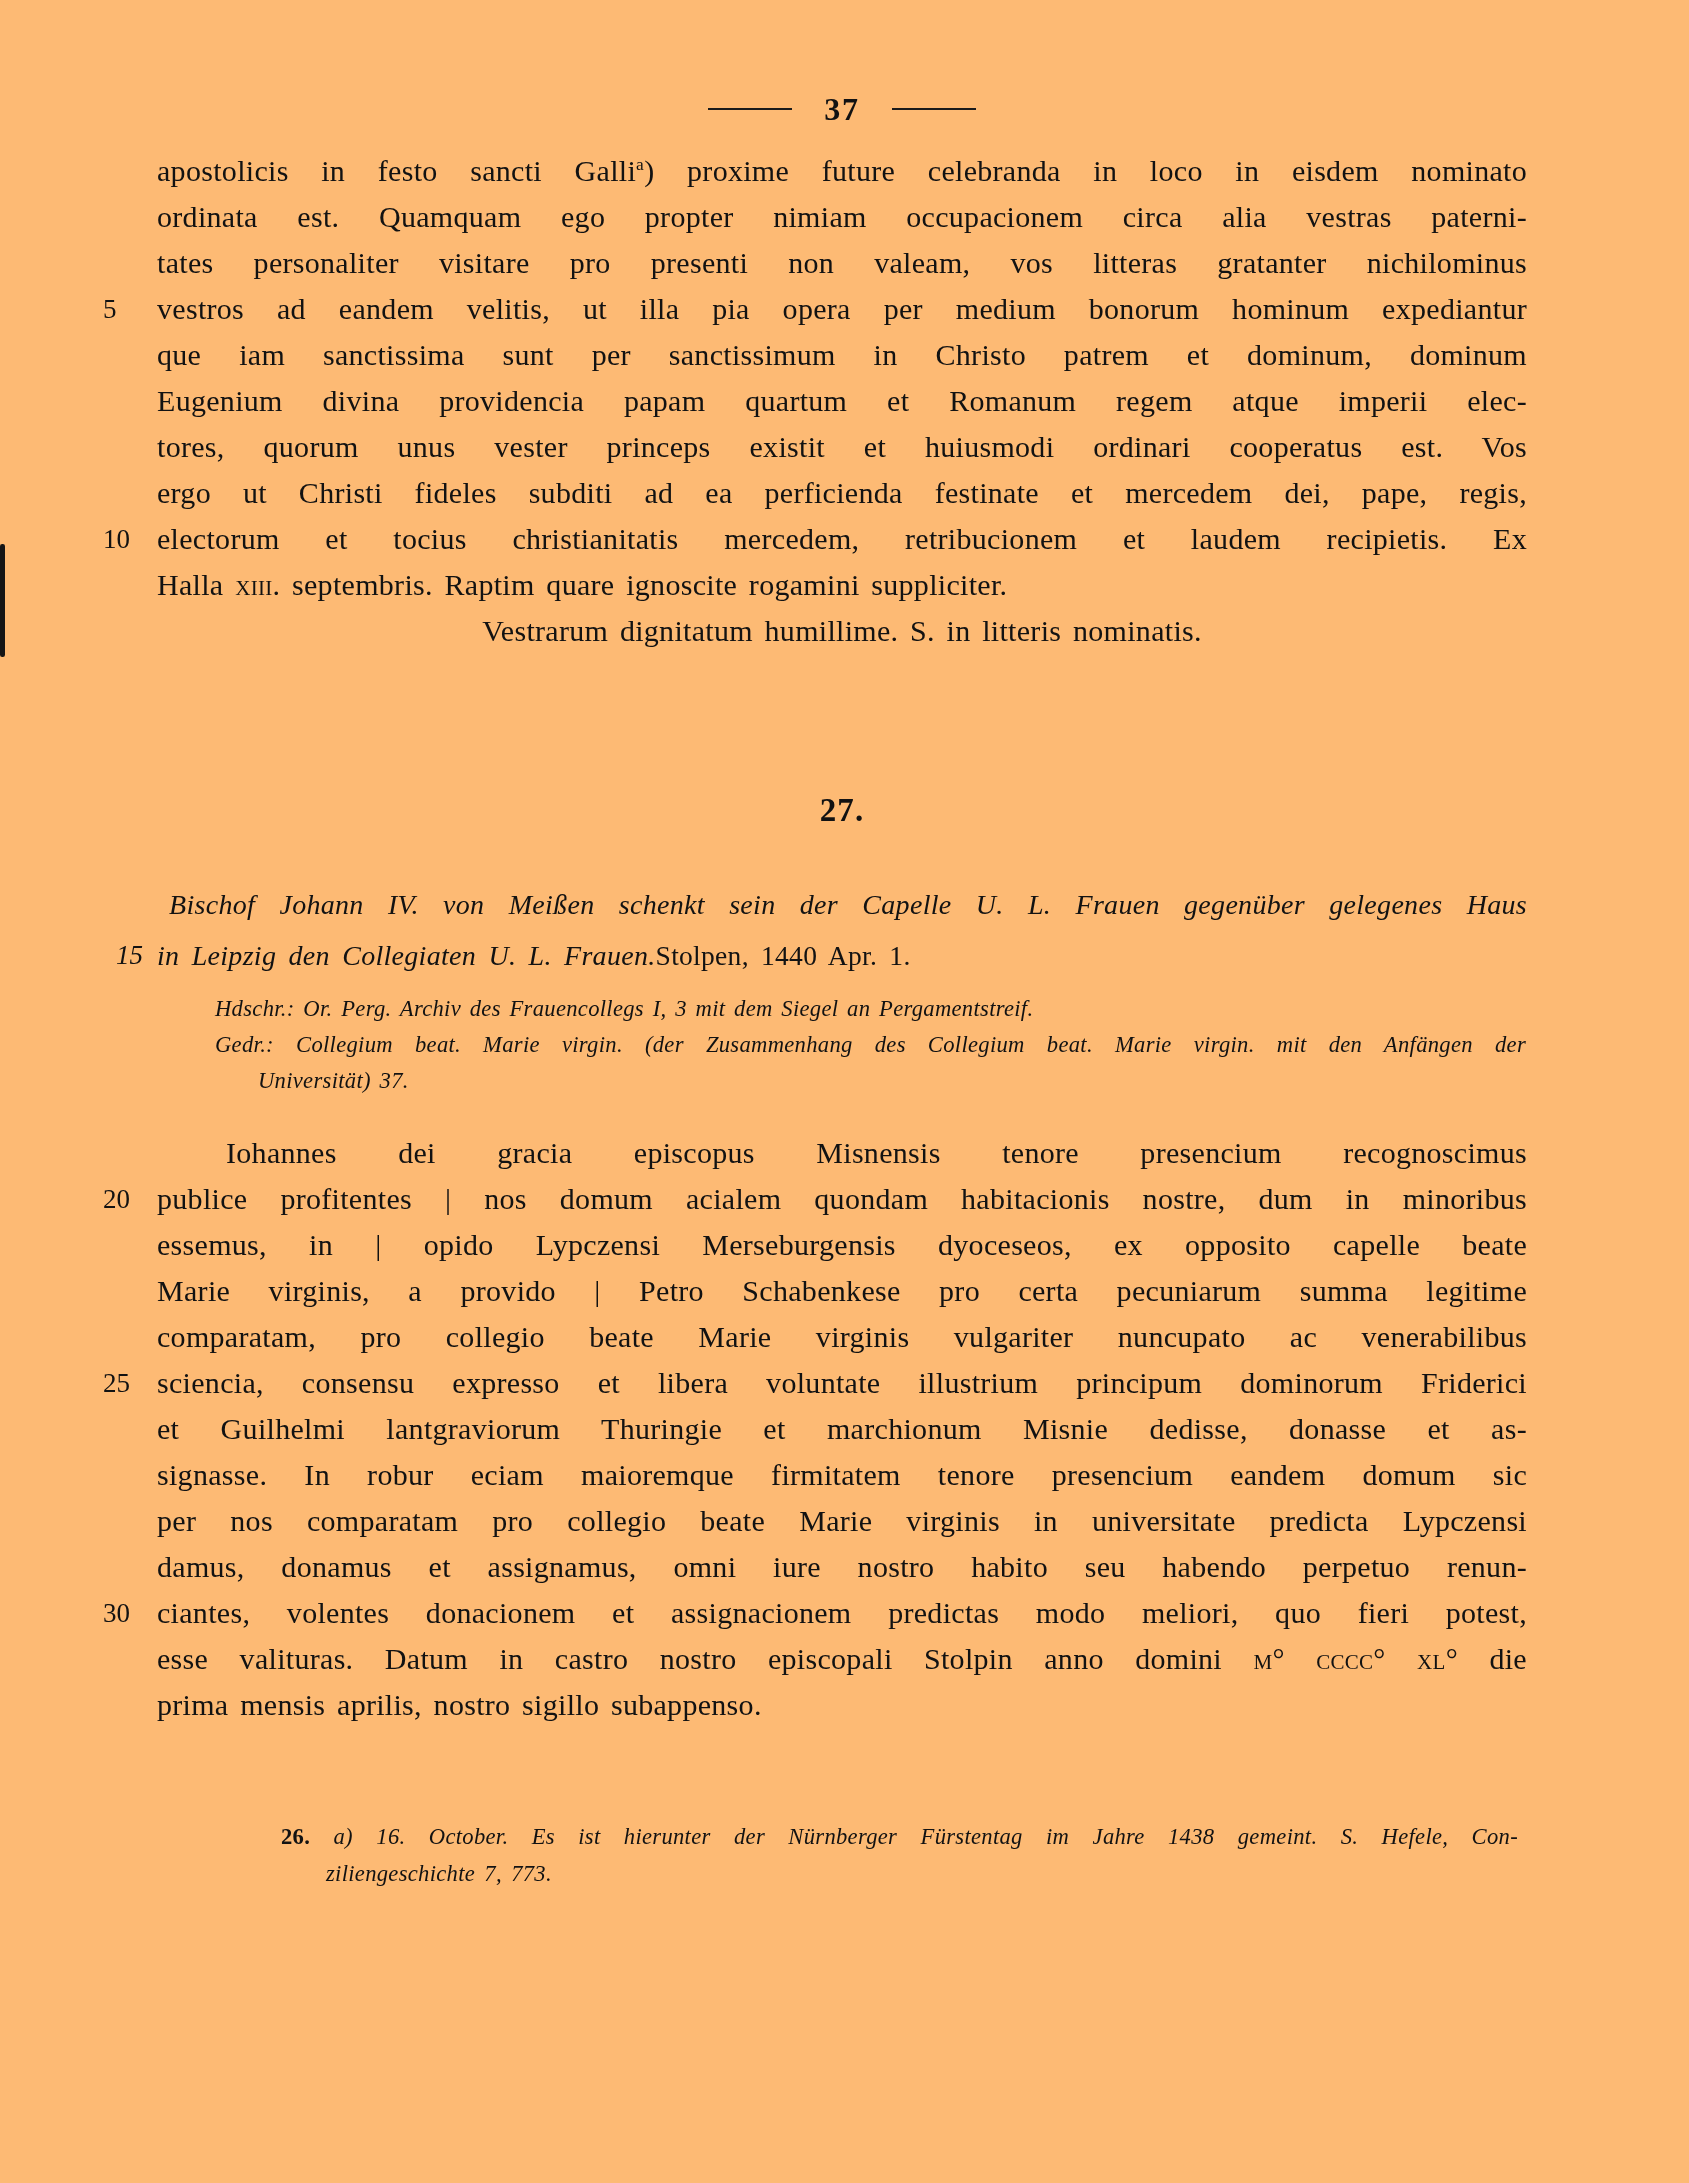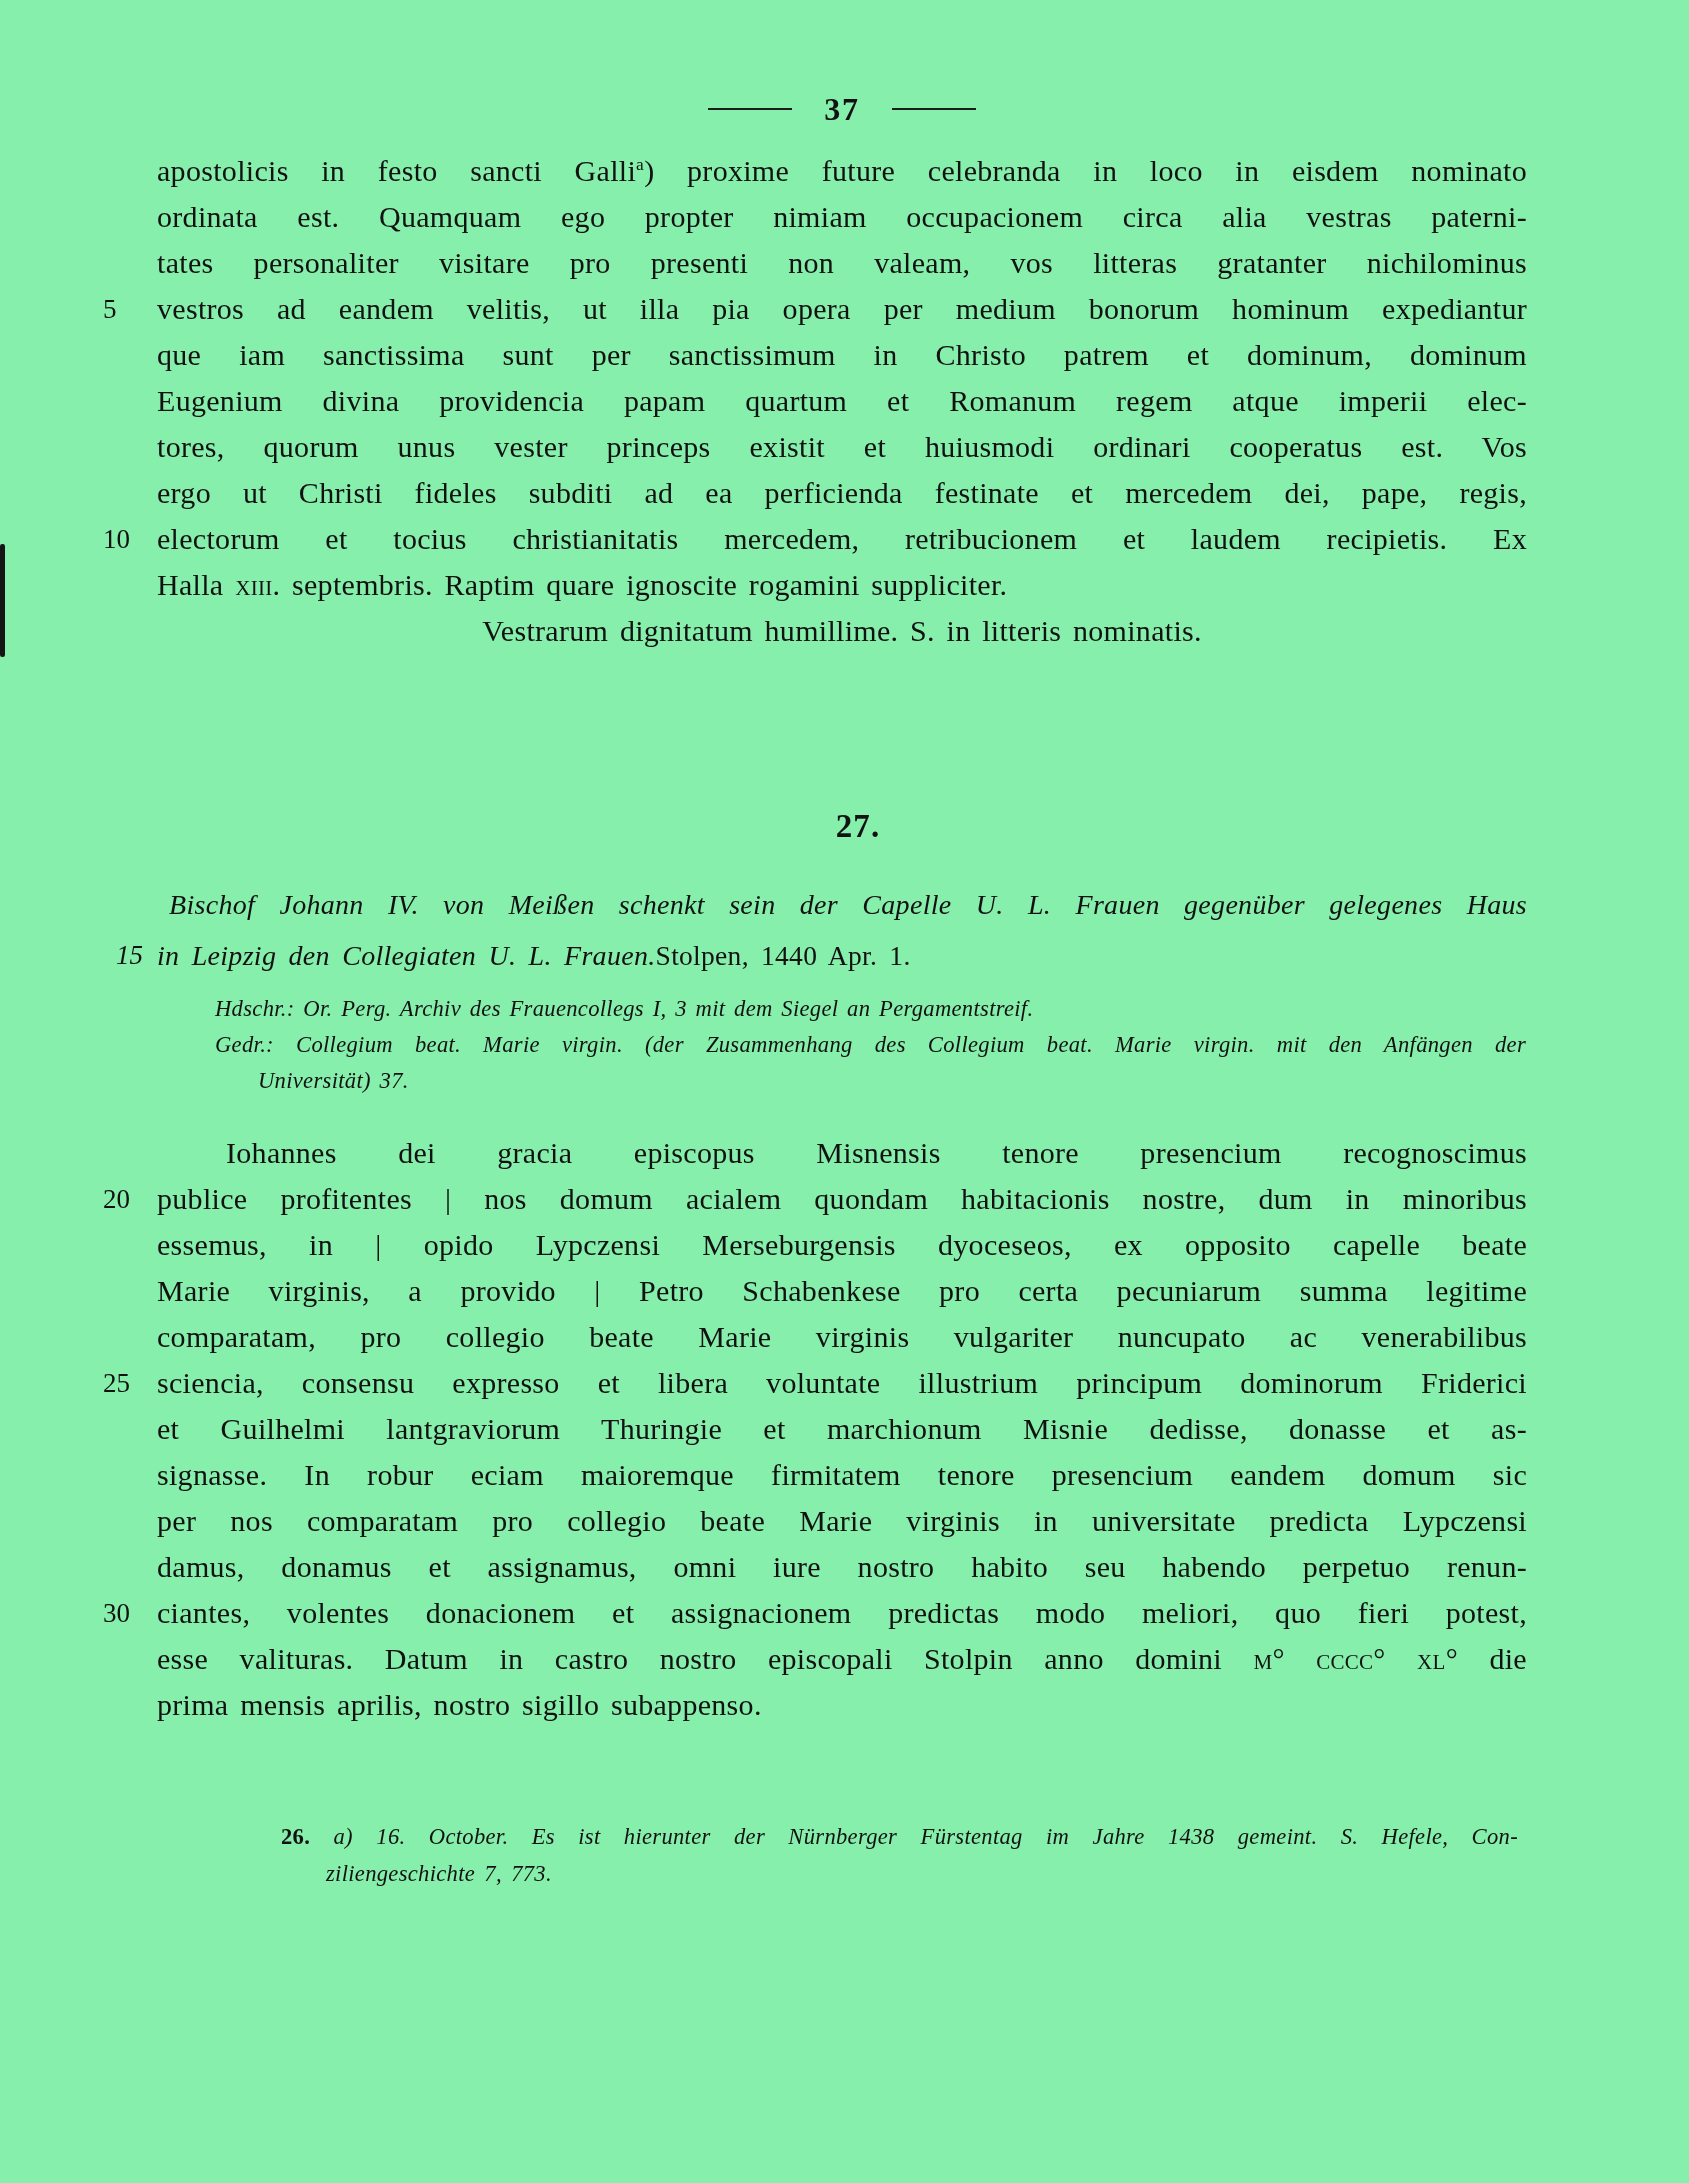--- a/index.html
+++ b/index.html
@@ -1,19 +1,19 @@
 <!DOCTYPE html>
 <html style="font-size:8.8px"><head>
 <meta charset="utf-8">
 <style>
   html,body { margin:0; padding:0; background:#888; }
   .page {
     position:relative;
     width:1690px; height:2183px;
-    background:#86efac;
+    background:#fdba74;
     color:#121212;
     font-family:"Liberation Serif", "DejaVu Serif", serif;
     overflow:hidden;
   }
 
   
   .page-header {
     position:absolute; top:93px; left:157px; width:1370px;
     display:flex; align-items:center; justify-content:center; gap:32px;
   }
@@ -40,21 +40,21 @@
   }
   sup { font-size:0.58em; vertical-align:super; line-height:0; }
   .sc { font-variant-caps:small-caps; }
 
   
   .doc26 { top:148px; }
 
   
   .doc-number {
     position:absolute; top:792px; left:157px; width:1370px;
-    margin:16px; text-align:center;
+    margin:0; text-align:center;
     font-size:33px; font-weight:600; letter-spacing:1.1px;
   }
   .regest {
     position:absolute; top:879px; left:157px; width:1370px;
     font-style:italic;
   }
   .regest .line { font-size:28px; line-height:51px; word-spacing:5px; }
   .regest-line1 { padding-left:12px; }
   .regest-line2 { display:flex; justify-content:flex-start; align-items:baseline; }
   .dateline {

